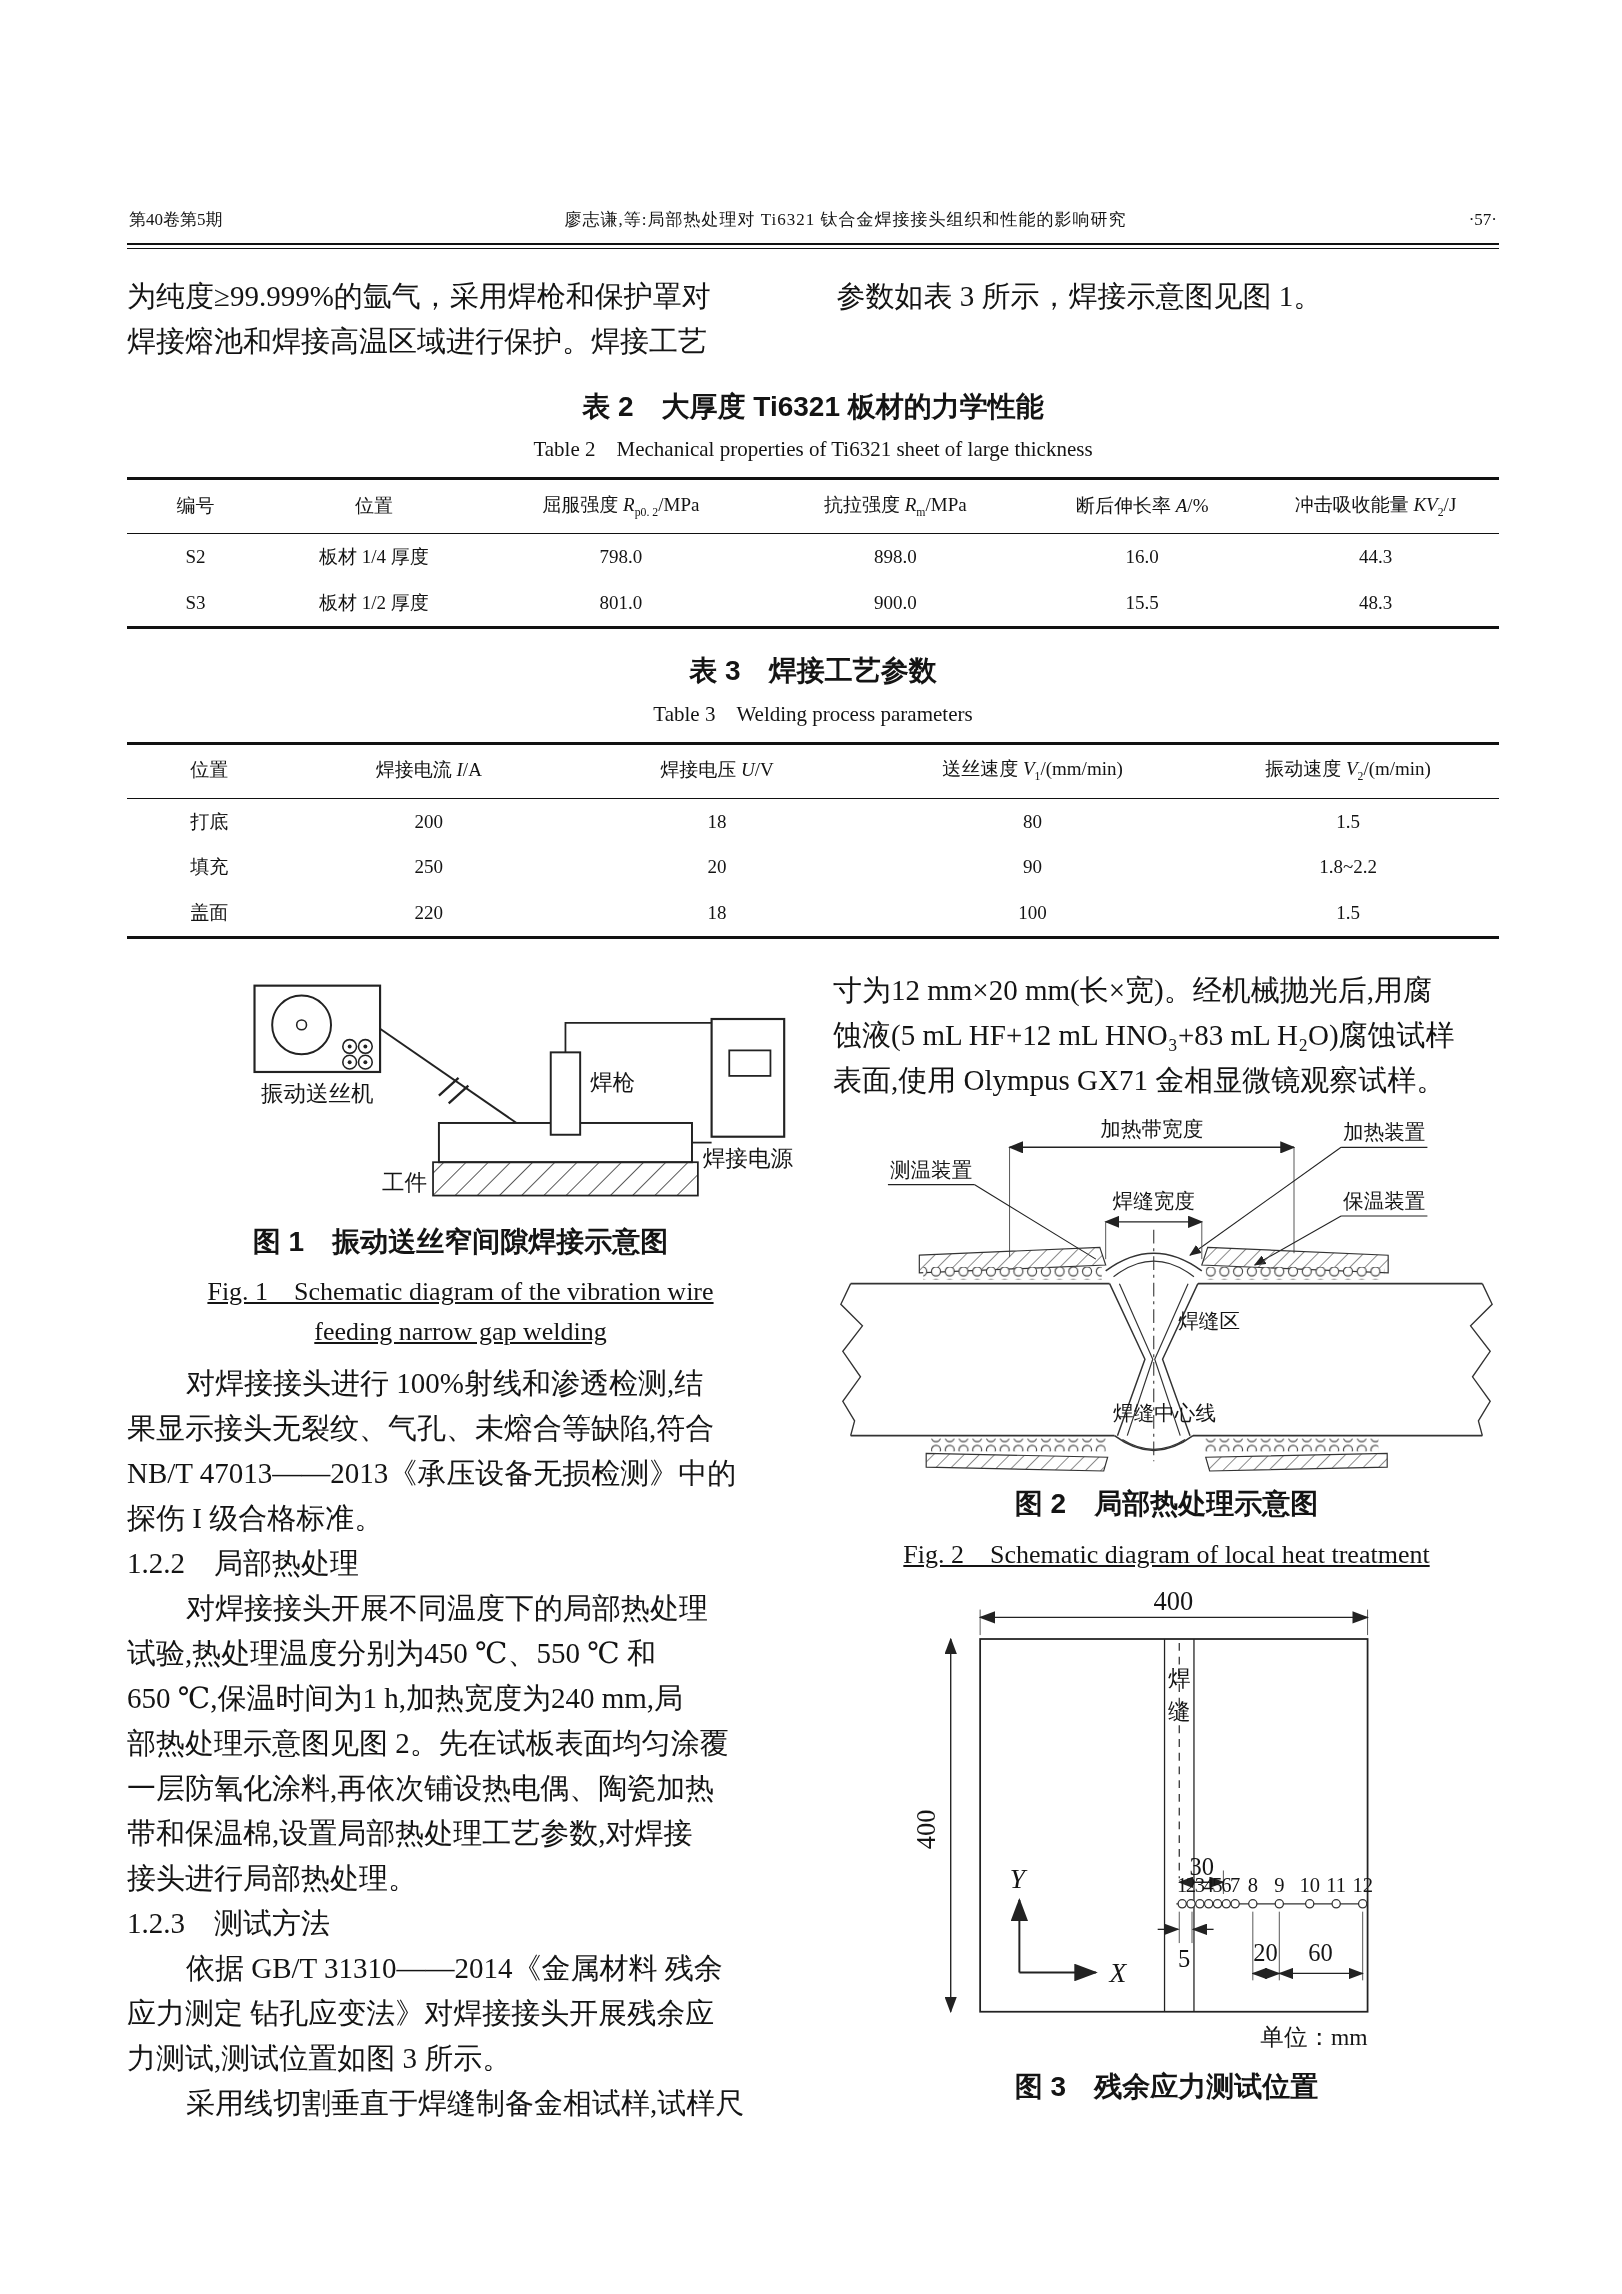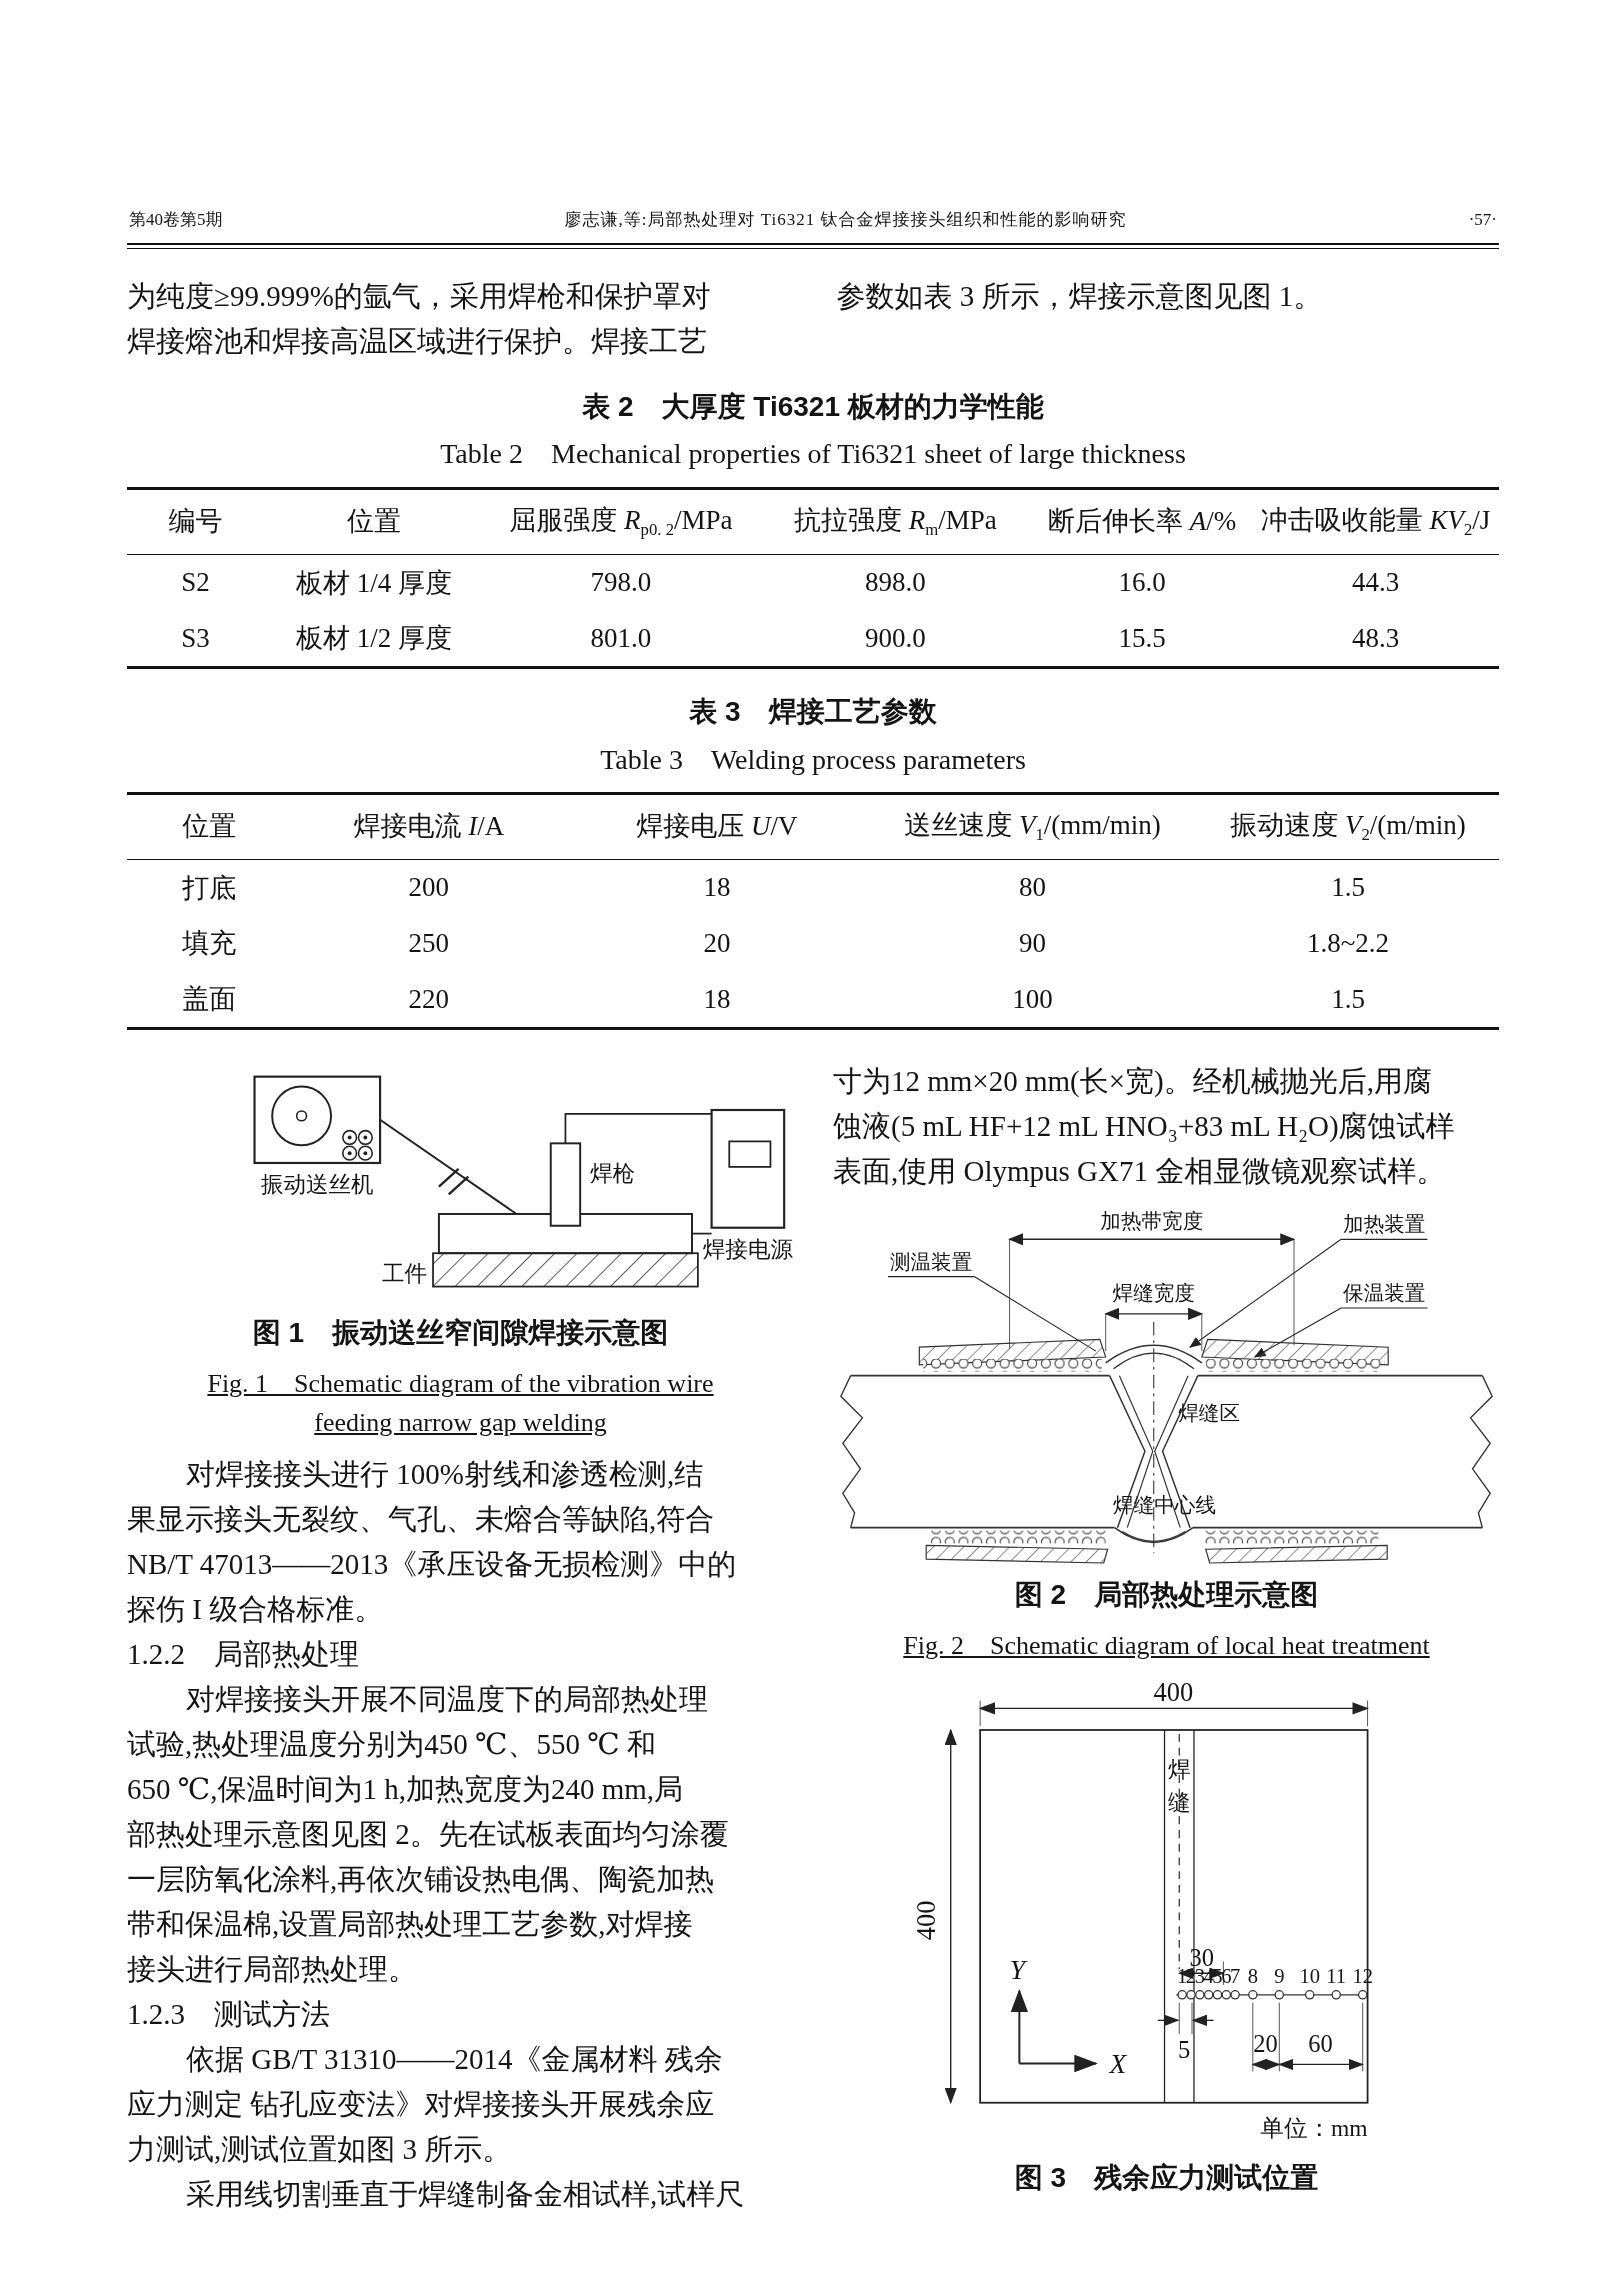--- a/index.html
+++ b/index.html
@@ -14,23 +14,23 @@
     font-size:17px; padding:0 2px 11.8px 2px;text-align:center;}
   .header-bar .mid{letter-spacing:1px;}
   .head-rule{border-top:2.9px solid #111; height:2.9px; border-bottom:1px solid #111;}
   .intro{display:flex; gap:47px; margin-top:25.5px;}
   .col{width:667px;}
   .bline{font-size:29px; line-height:45px; white-space:nowrap;}
   .ind{text-indent:59px;}
   .tbl-block{margin-top:23.5px;}
   .tbl-title{text-align:center; font-size:28px; font-weight:700;
     font-family:"Liberation Sans","DejaVu Sans",sans-serif;}
-  .tbl-sub{text-align:center; font-size:28px; margin-top:9.8px;}
+  .tbl-sub{text-align:center; font-size:21px; margin-top:9.8px;}
   table{width:100%; border-collapse:collapse; margin-top:13.7px;
-    border-top:3.9px solid #111; border-bottom:3.9px solid #111; font-size:27px;}
+    border-top:3.9px solid #111; border-bottom:3.9px solid #111; font-size:19px;}
   th{font-weight:400; border-bottom:1.5px solid #111; padding:11.8px 0 13.7px; text-align:center;}
   td{padding:9.8px 0; text-align:center;}
   .var{font-style:italic;}
   sub{font-size:0.62em;}
   .twocol{display:flex; gap:39px; margin-top:29px;}
   .figsvg{display:block; width:667px; height:auto; margin:0 auto;}
   svg text{fill:#151515; font-family:"Liberation Serif","DejaVu Serif",serif;}
   .cap-cn{text-align:center; font-weight:700; font-size:28px; margin-top:9.8px;
     font-family:"Liberation Sans","DejaVu Sans",sans-serif;}
   .cap-en{text-align:center; font-size:26px; margin-top:13.7px;text-decoration:underline;}

